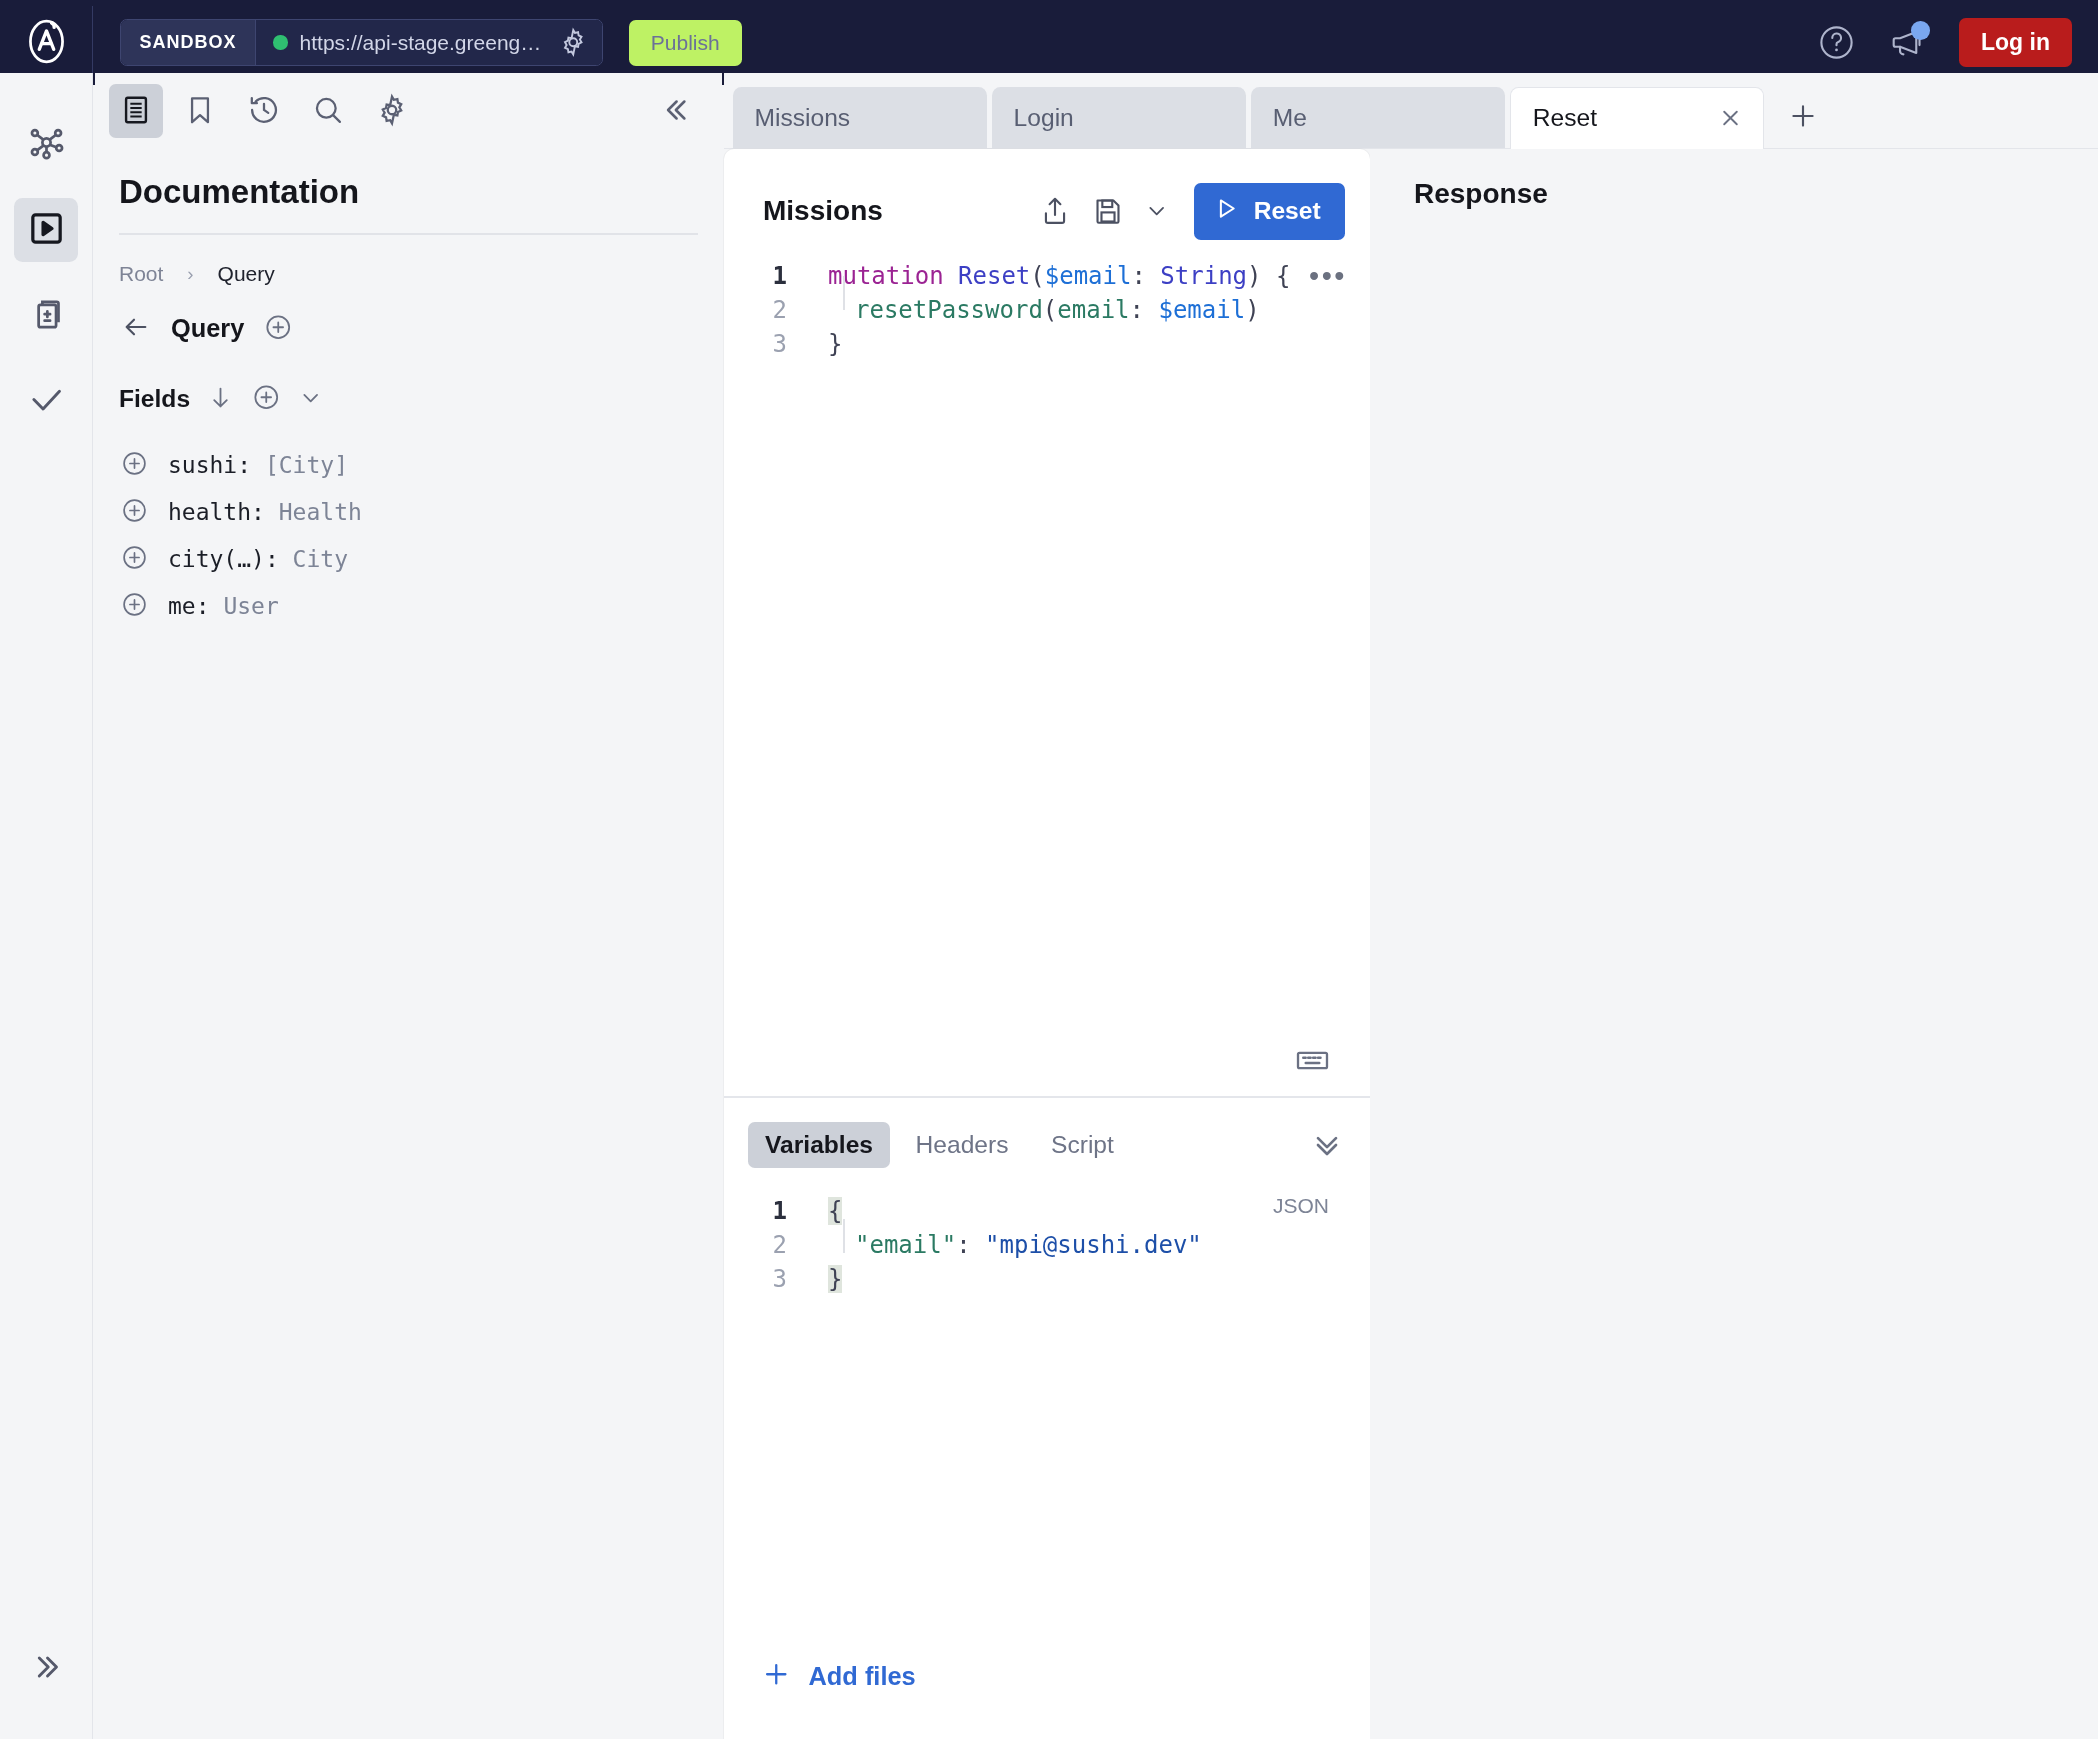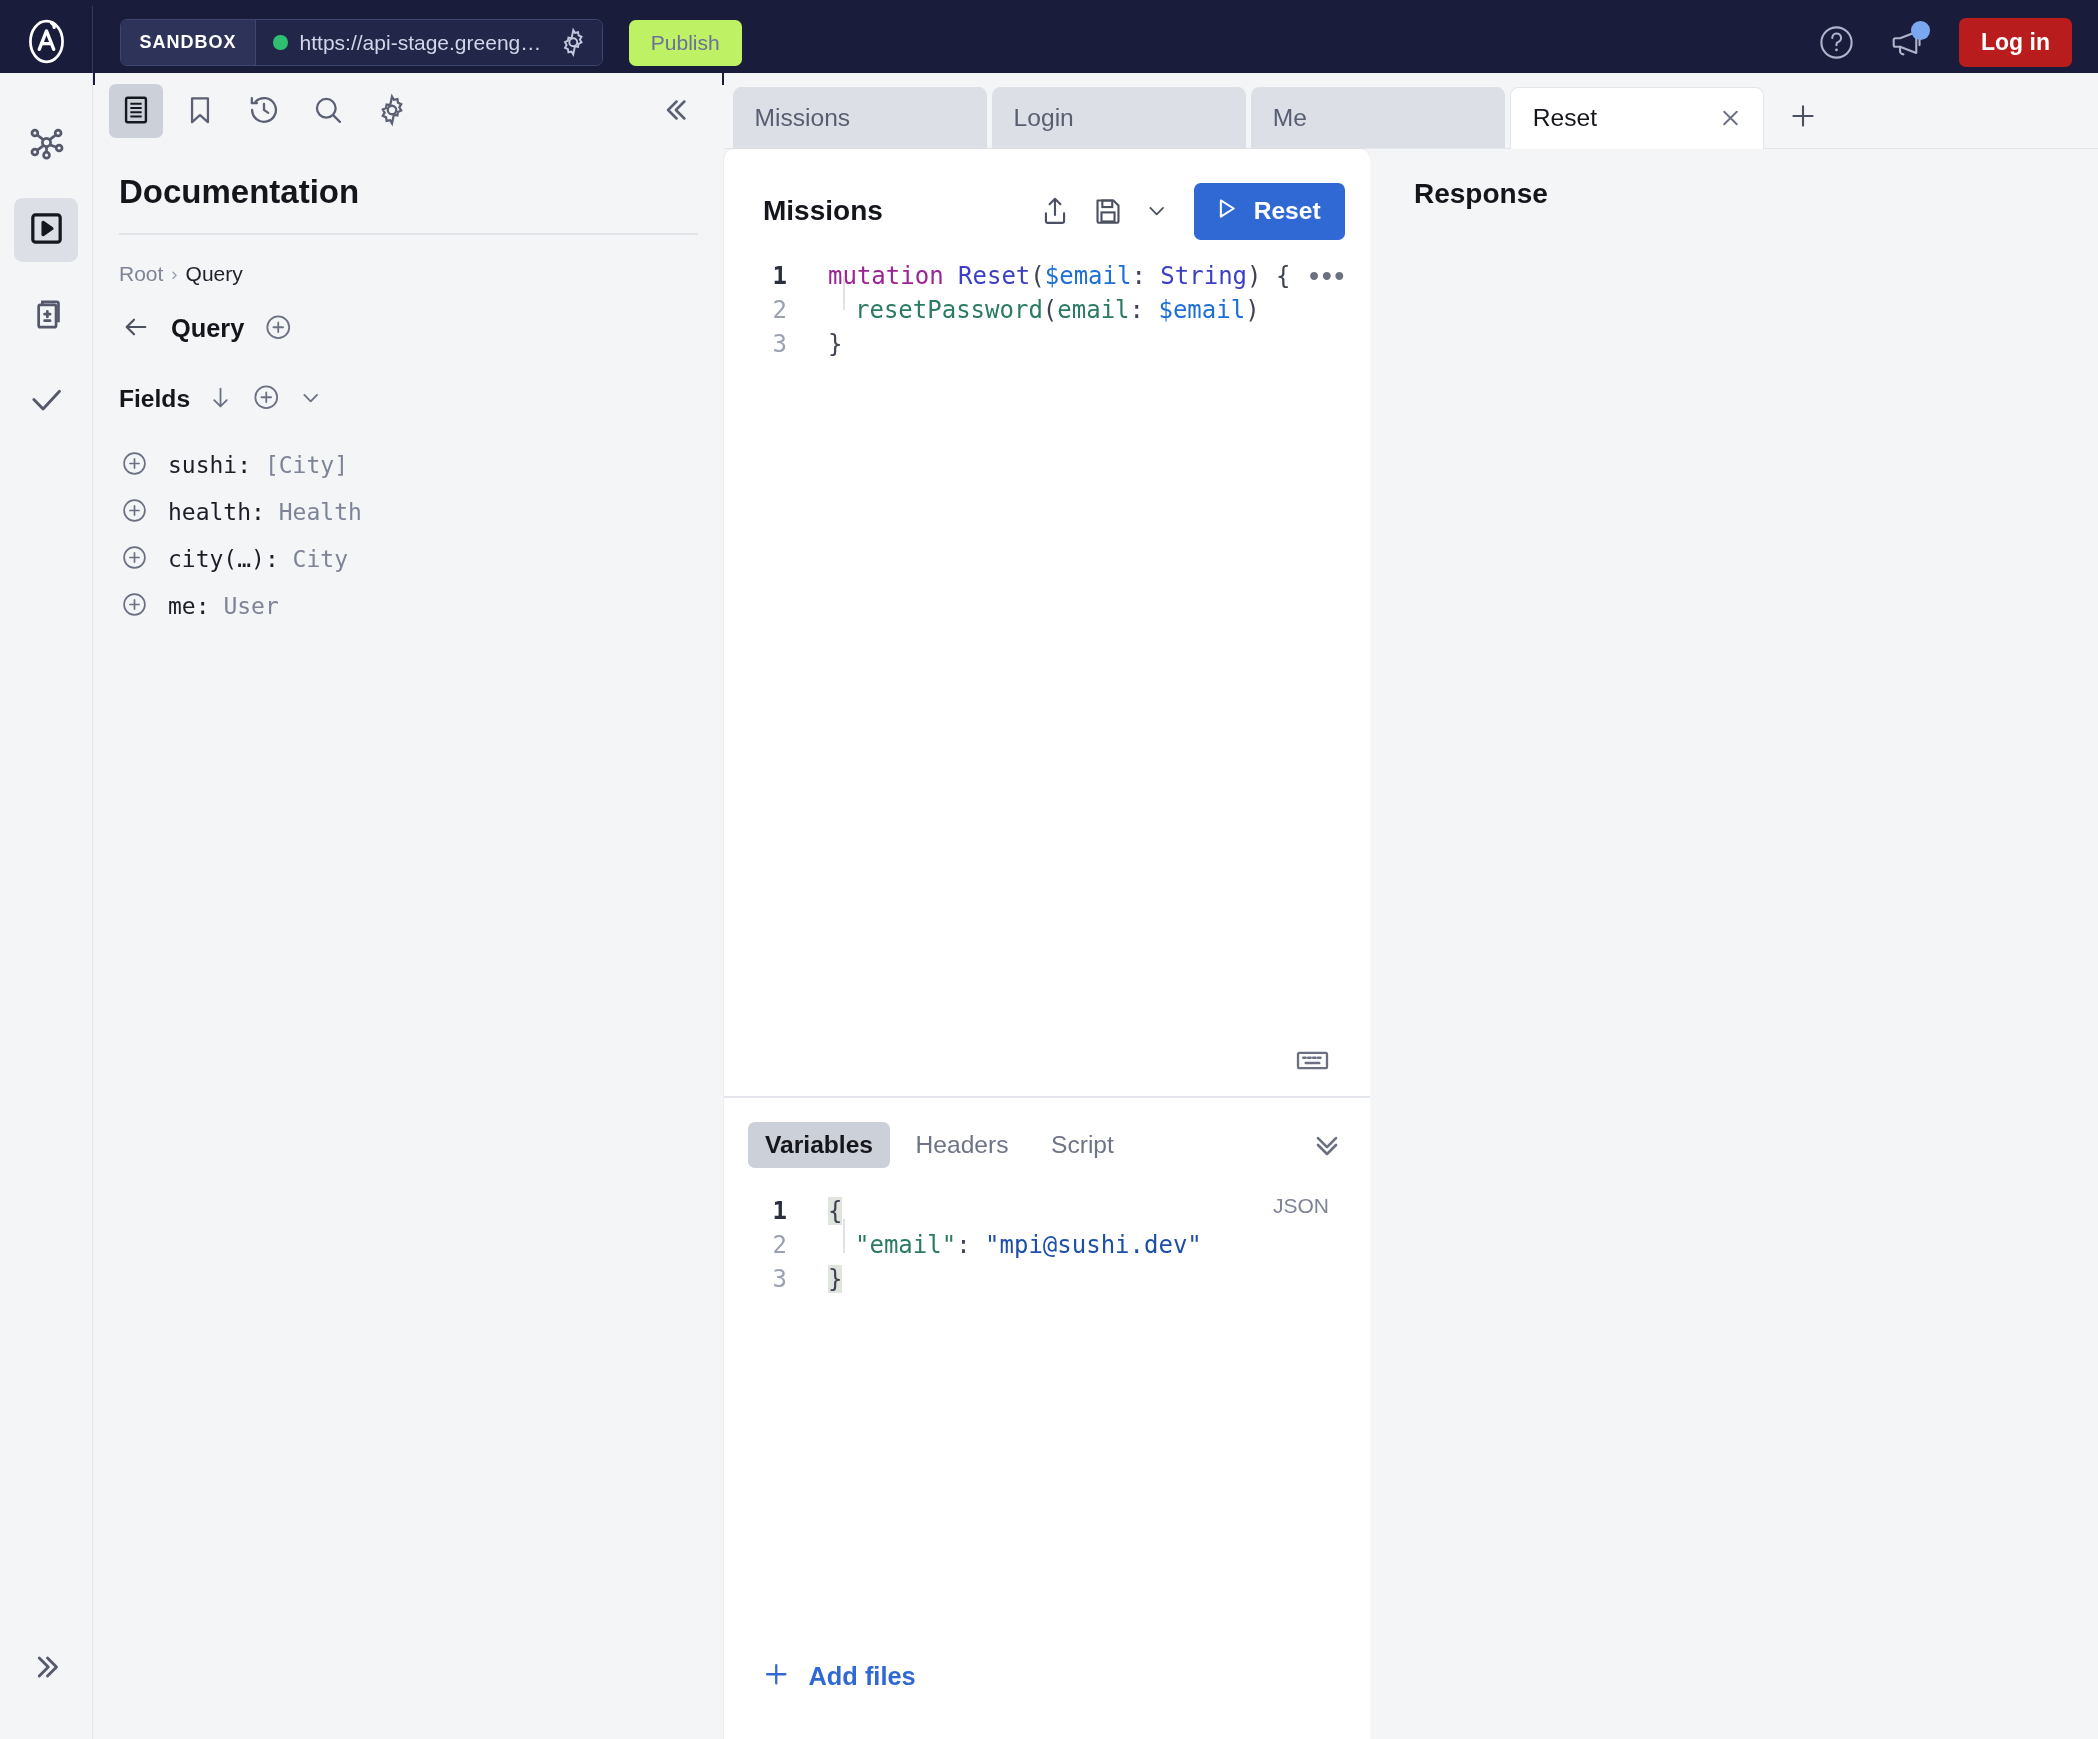--- a/index.html
+++ b/index.html
@@ -124,21 +124,21 @@
   }
   .tool-btn.active { background: #ccd0d8; }
   .collapse-btn { margin-left: auto; width: 54px; height: 54px; display: flex; align-items: center; justify-content: center; }
 
   .doc-title {
     font-size: 33px; font-weight: 700; color: #15161c;
     padding: 24px 0 0 24px;
   }
   .doc-rule { margin: 22px 24px 0 24px; height: 1.7px; background: #e1e3e8; }
   .breadcrumb {
-    display: flex; align-items: center; gap: 8px;
+    display: flex; align-items: center; gap: 24px;
     padding: 27px 0 0 24px;
     font-size: 21px;
   }
   .bc-root { color: #7e8496; }
   .bc-sep { color: #9aa0b0; font-size: 18.6px; }
   .bc-cur { color: #20232e; }
 
   .doc-nav {
     display: flex; align-items: center; gap: 18.6px;
     padding: 25.4px 0 0 25.4px;

